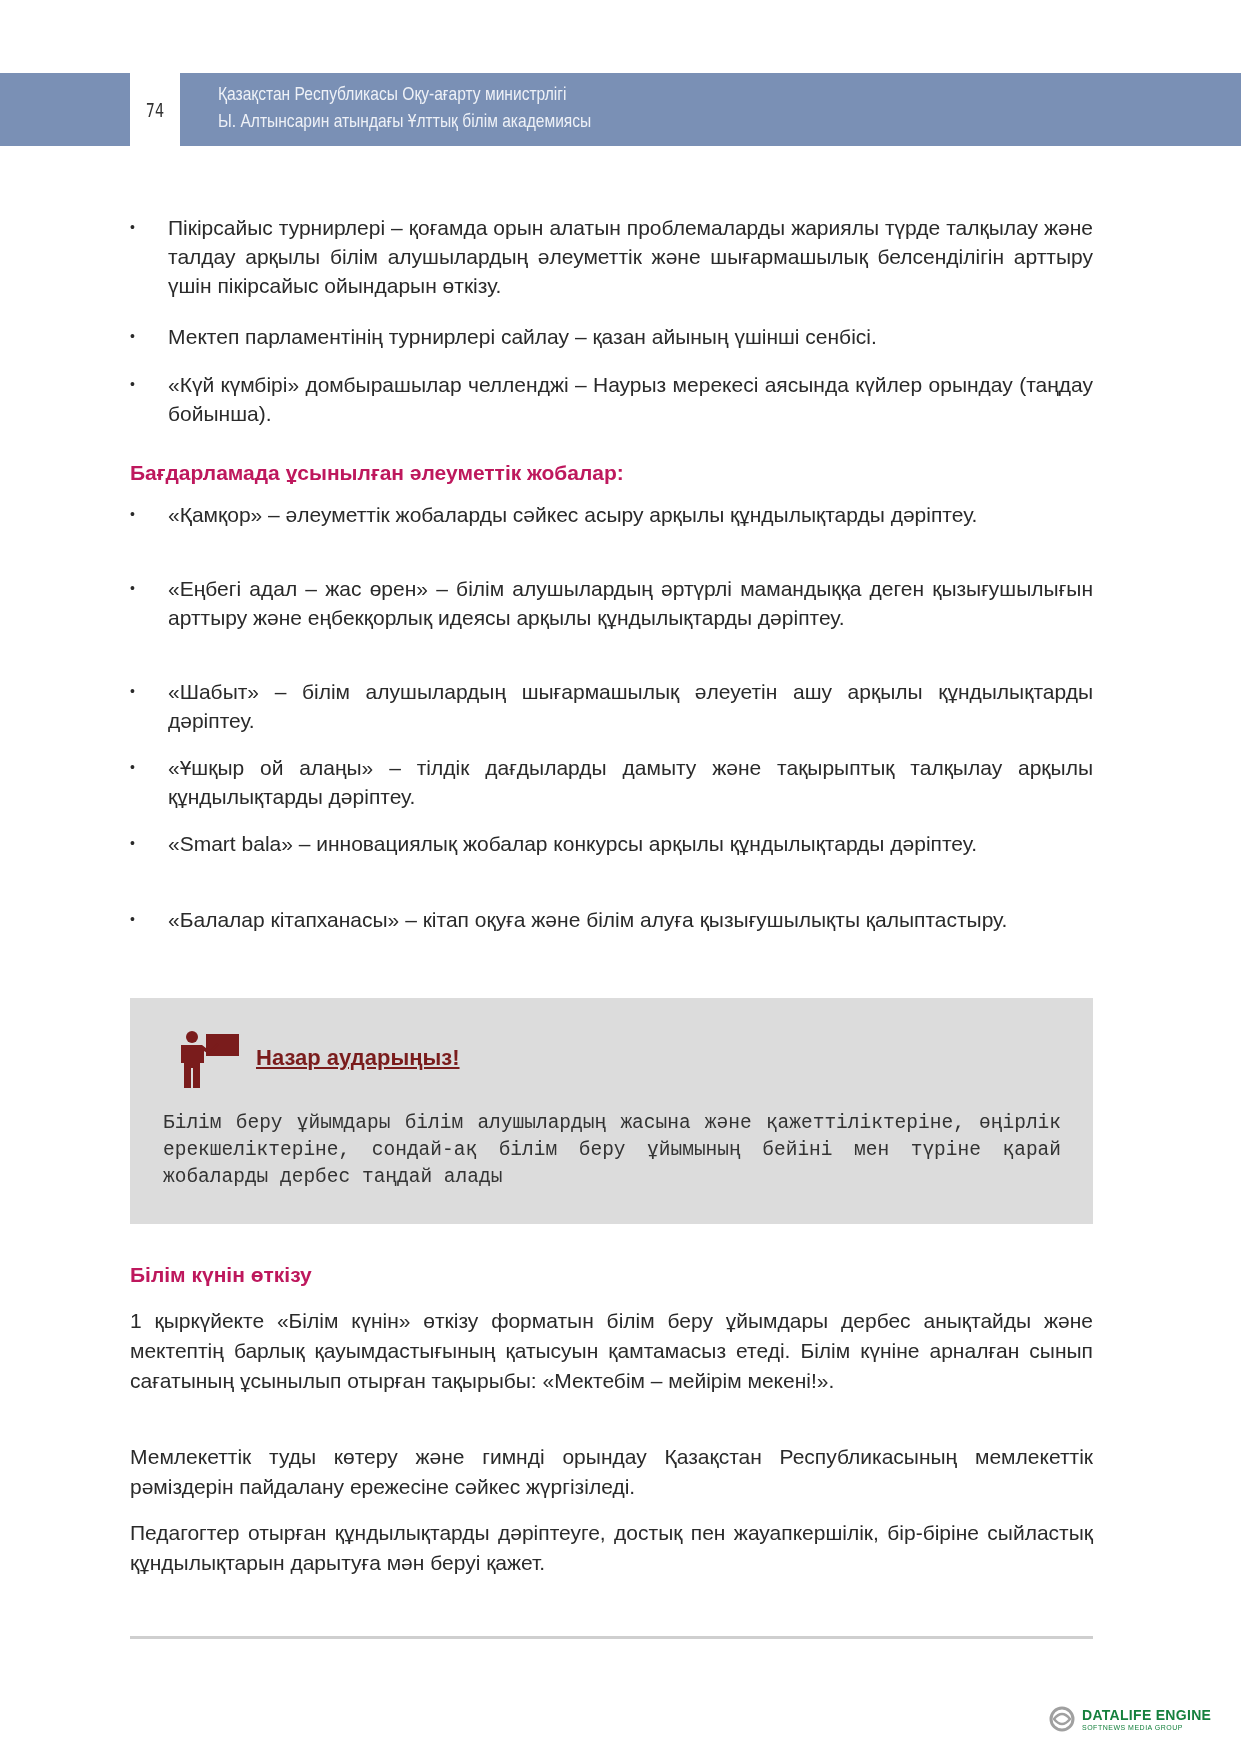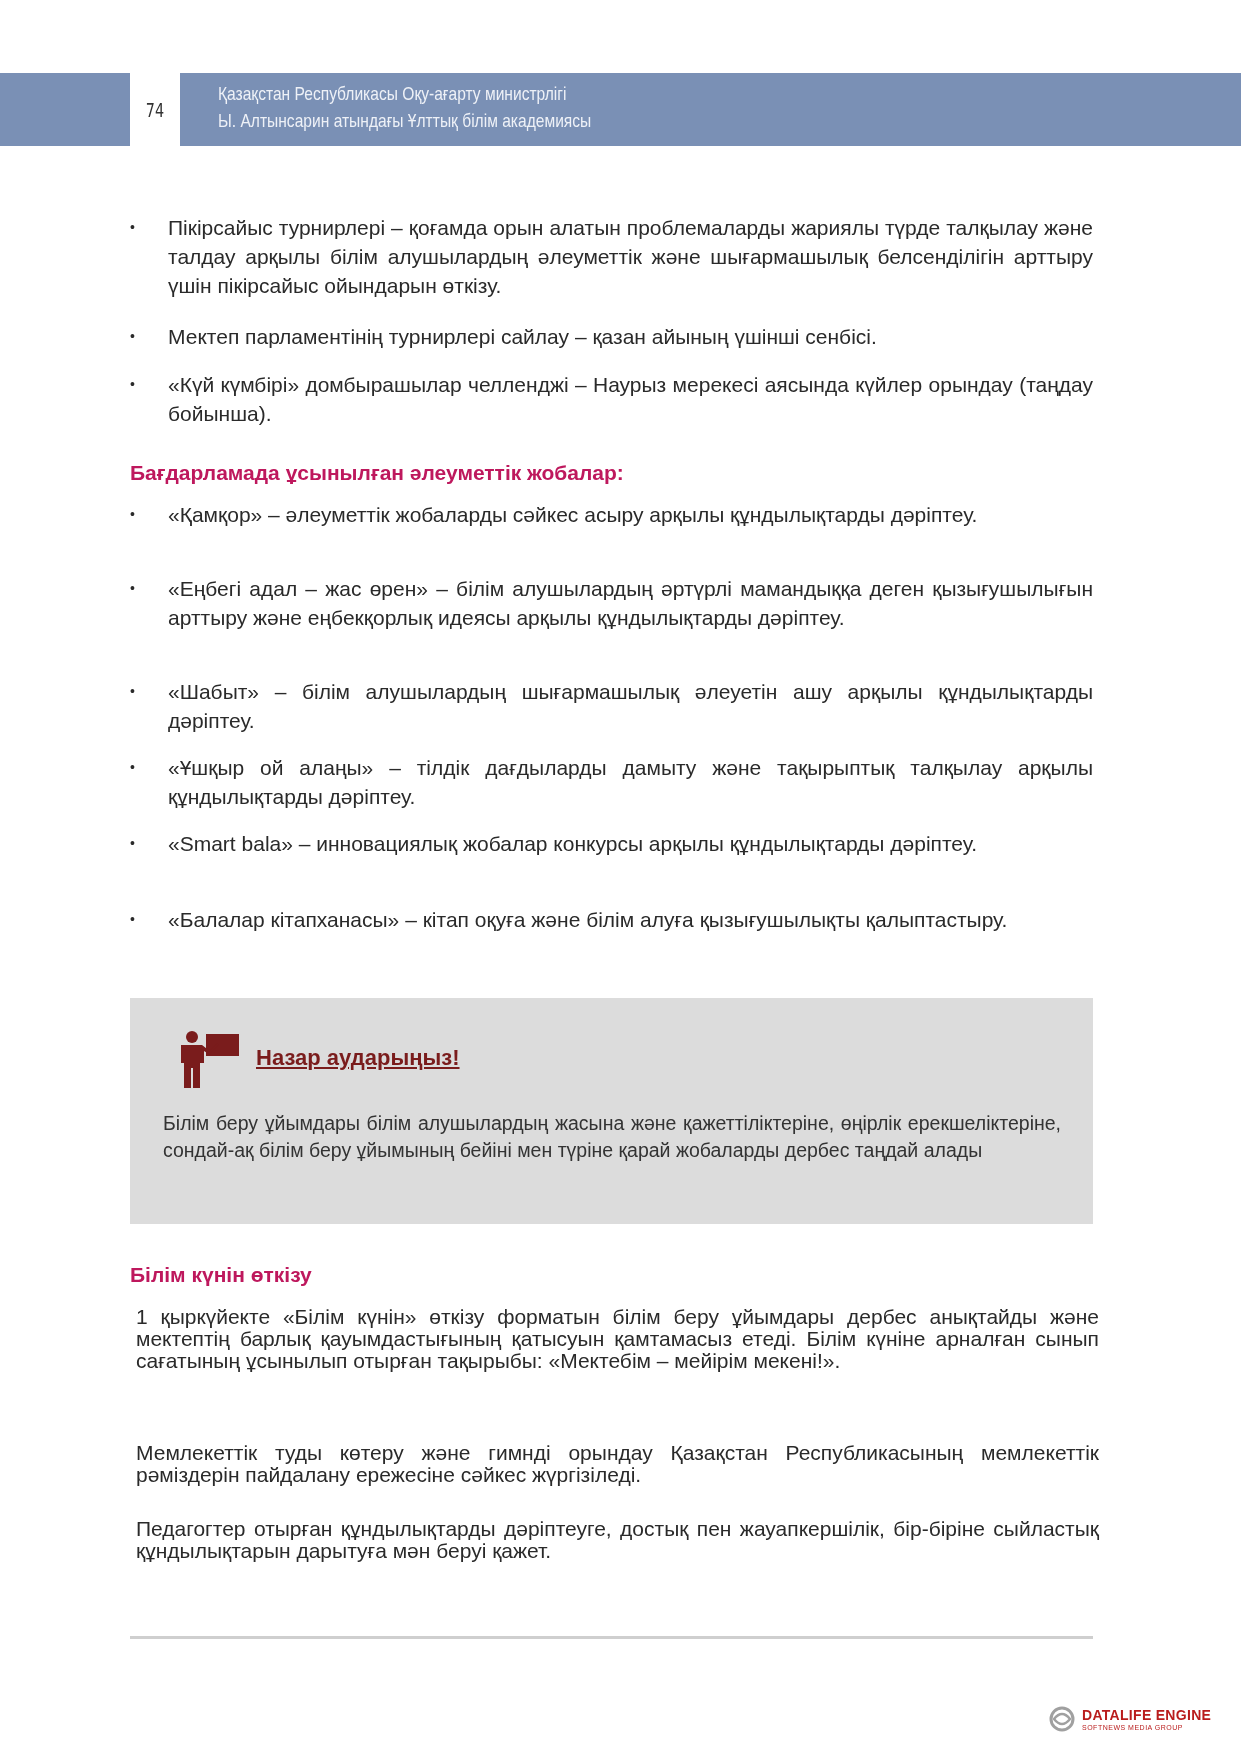--- a/index.html
+++ b/index.html
@@ -41,41 +41,40 @@
     position: absolute; left: 0; top: 0; width: 20px; text-align: left; font-size: 14px;
   }
   .bl .txt {
     display: block; margin-left: 38px; text-align: justify;
   }
   .h3 {
     position: absolute; left: 0; font-size: 21px; font-weight: bold; color: #be185d;
     line-height: 29px;
   }
   .para {
-    position: absolute; left: 0; width: 963px; font-size: 21px; line-height: 22px;
+    position: absolute; left: 0; width: 963px; font-size: 21px; line-height: 30px;
     text-align: justify;
-    margin-left: 6px;
   }
   .note {
     position: absolute; left: 130px; top: 998px; width: 963px; height: 226px;
     background: #dcdcdc;
   }
   .note-icon { position: absolute; left: 48px; top: 32px; width: 64px; height: 60px; }
   .note-title {
     position: absolute; left: 126px; top: 47px; font-size: 22px; font-weight: bold; color: #7a1c1c; text-decoration: underline;
   }
   .note-body {
     position: absolute; left: 33px; top: 112px; width: 898px; font-size: 19.5px; line-height: 27px;
-    text-align: justify; color: #333;
+    text-align: justify; color: #333; font-family: Liberation Mono, monospace;
   }
   .rule {
     position: absolute; left: 130px; top: 1636px; width: 963px; height: 3px; background: #cfcfcf;
   }
   .wm {
-    position: absolute; left: 1048px; top: 1705px; width: 190px; height: 30px; color: #b91c1c;
+    position: absolute; left: 1048px; top: 1705px; width: 190px; height: 30px; color: #15803d;
   }
   .wm .t1 { position: absolute; left: 34px; top: 2px; font-size: 14px; font-weight: bold; letter-spacing: 0.3px; }
   .wm .t2 { position: absolute; left: 34px; top: 19px; font-size: 7px; letter-spacing: 0.5px; }
 </style>
 </head>
 <body>
 
 <div class="hdr-left"></div>
 <div class="hdr-page">74</div>
 <div class="hdr-bar"></div>

